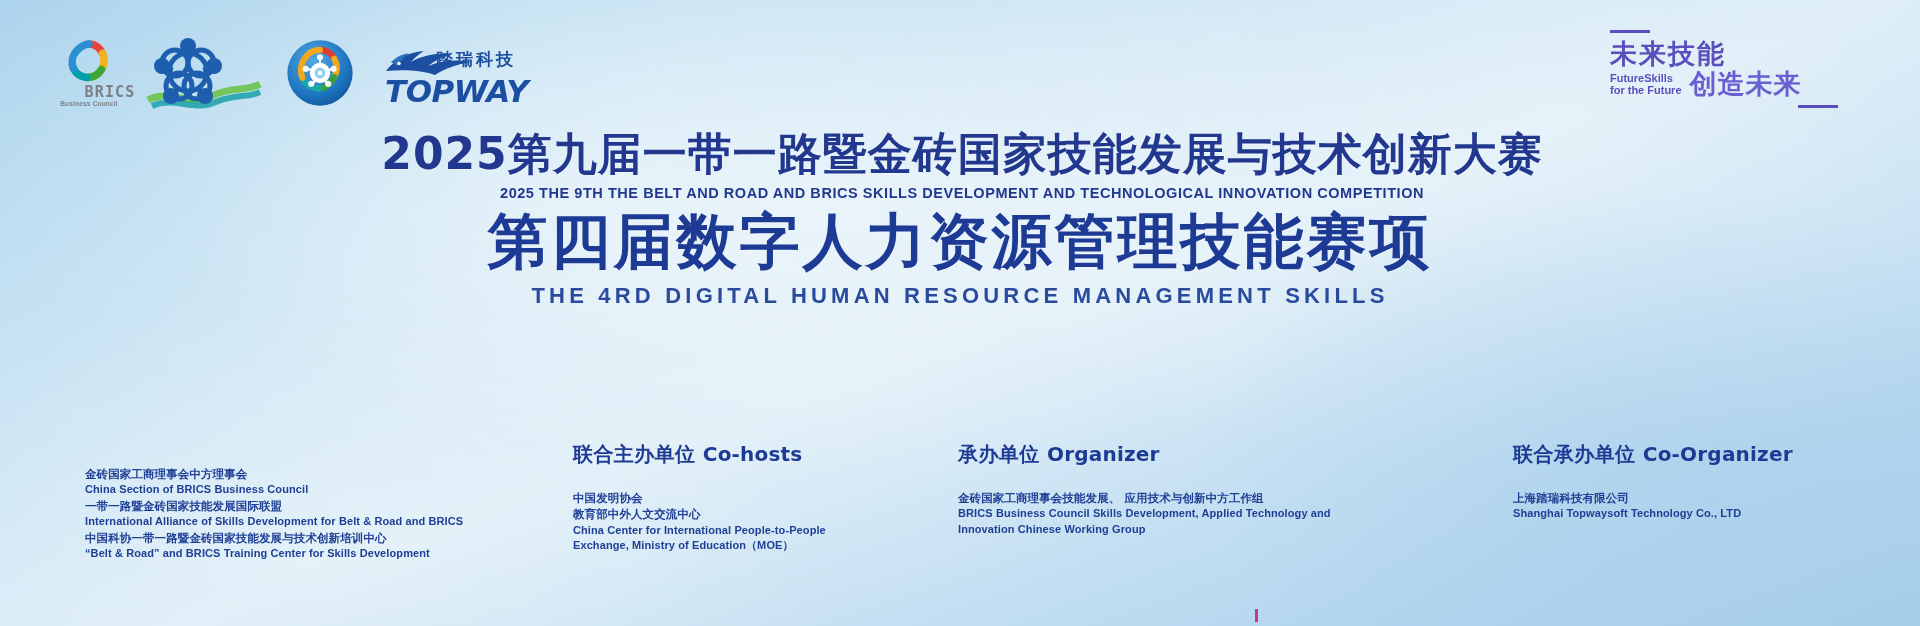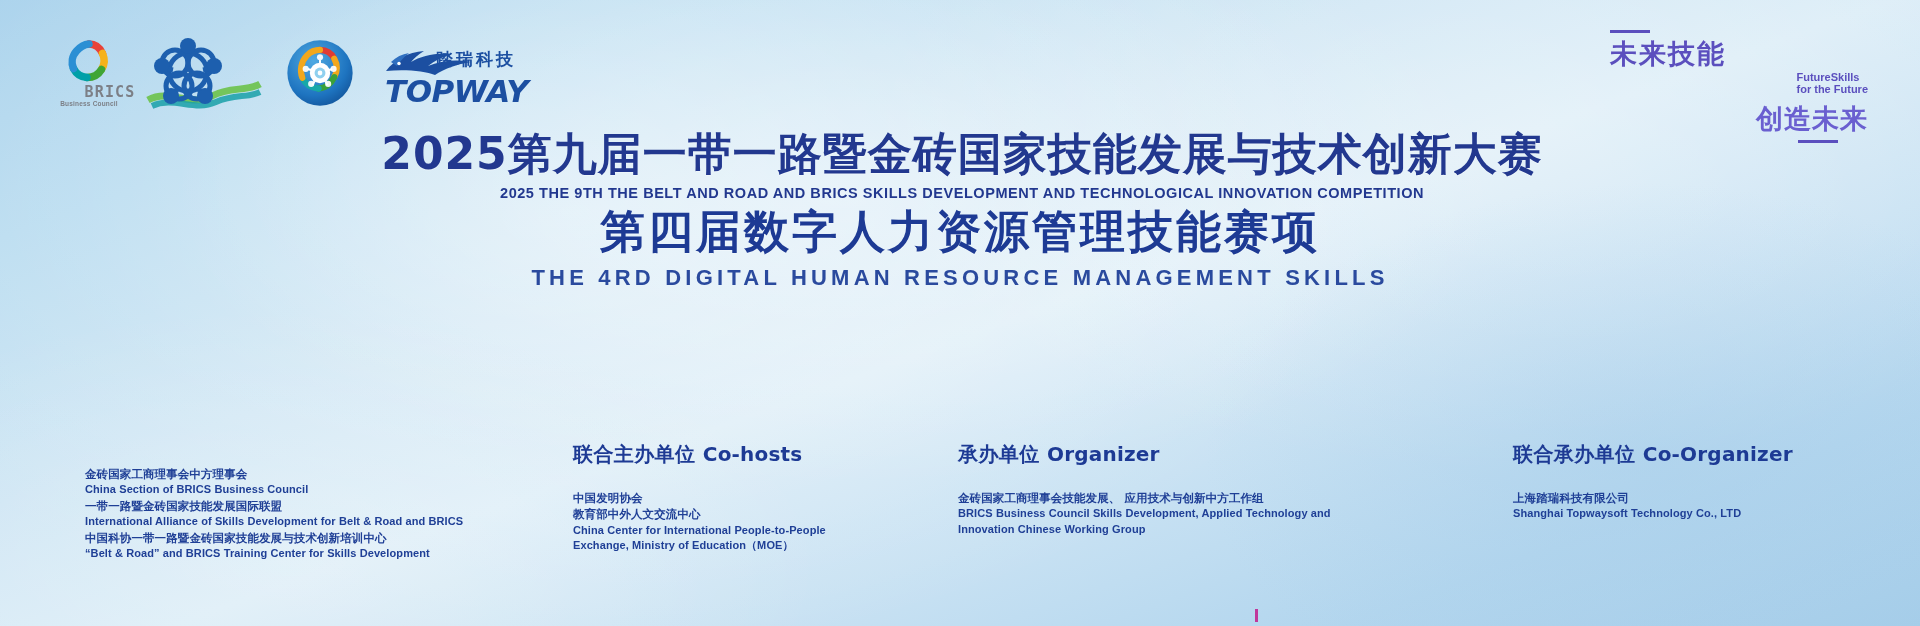--- a/index.html
+++ b/index.html
@@ -112,21 +112,20 @@
     color: #5b4fbe;
     line-height: 1.08;
     margin-left: 2px;
   }
   .slogan-bottom-row {
     display: flex;
     align-items: flex-end;
     gap: 8px;
     margin-top: 2px;
     margin-left: 2px;
-    flex-direction: column;
   }
   .slogan-en {
     font-size: 11px;
     font-weight: 700;
     line-height: 1.12;
     color: #5b4fbe;
     white-space: pre-line;
     padding-bottom: 2px;
   }
   .slogan-cn2 {
@@ -168,21 +167,21 @@
     font-family: "Liberation Sans", sans-serif;
   }
 
   .subtitle-block {
     position: absolute;
     left: 0; right: 0;
     top: 205px;
     text-align: center;
   }
   .subtitle-cn {
-    font-size: 45px;
+    font-size: 60px;
     font-weight: 700;
     letter-spacing: 3px;
     color: #1d3a94;
     line-height: 1.2;
     font-family: "DejaVu Sans", "Liberation Sans", sans-serif;
     text-shadow: 0 1px 0 rgba(255,255,255,0.30);
   }
   .subtitle-en {
     font-size: 22px;
     font-weight: 700;

